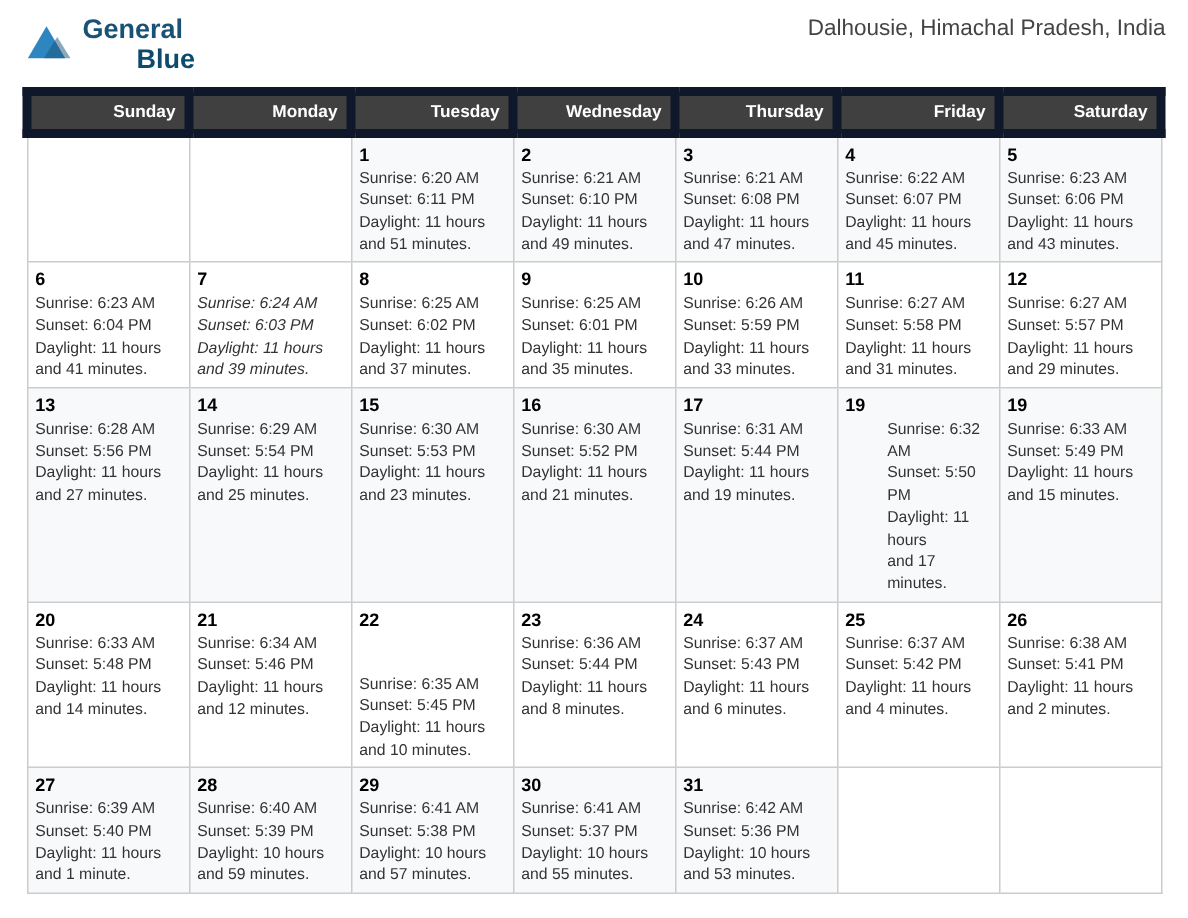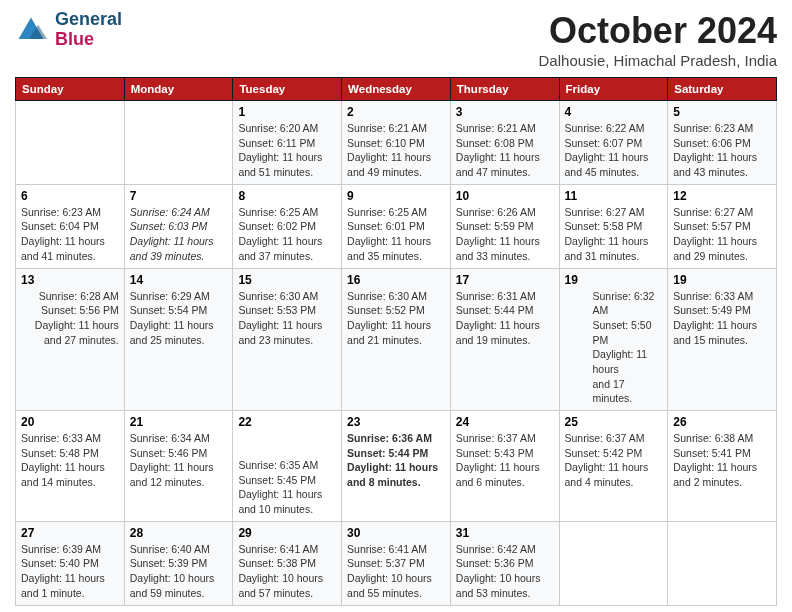--- a/index.html
+++ b/index.html
@@ -20,21 +20,21 @@
       display: flex;
       align-items: center;
       gap: 8px;
     }
     .logo-text {
       font-size: 18px;
       font-weight: bold;
       color: #1a5276;
       line-height: 1.1;
     }
-    .logo-blue { color: #be185d; }
+    .logo-blue { color: #0c4a6e; margin-left: 36px; }
     .logo-icon {
       width: 32px;
       height: 32px;
     }
     .title-block {
       text-align: right;
     }
     .month-title {
       font-size: 36px;
       font-weight: bold;
@@ -43,26 +43,26 @@
     .subtitle {
       font-size: 15px;
       color: #444;
     }
     .calendar {
       width: 100%;
       border-collapse: collapse;
       font-size: 10.5px;
     }
     .calendar thead th {
-      background: #b91c1c;
+      background: #404040;
       color: #fff;
       font-weight: bold;
-      text-align: left;
+      text-align: right;
       padding: 5px 6px;
-      border: 1px solid #0f172a;
+      border: 6px solid #0f172a;
       font-size: 11.5px;
     }
     .calendar tbody td {
       vertical-align: top;
       border: 1px solid #ccc;
       padding: 4px 5px;
       width: 14.28%;
       min-height: 80px;
       background: #fff;
     }
@@ -92,21 +92,20 @@
     <svg class="logo-icon" viewBox="0 0 36 36">
       <polygon points="18,4 32,28 4,28" fill="#2e86c1"></polygon>
       <polygon points="26,12 36,28 16,28" fill="#1a5276" opacity="0.5"></polygon>
     </svg>
     <div class="logo-text">
       <div>General</div>
       <div class="logo-blue">Blue</div>
     </div>
   </div>
   <div class="title-block">
-    <div class="month-title">October 2024</div>
     <div class="subtitle">Dalhousie, Himachal Pradesh, India</div>
   </div>
 </div>
 
 <table class="calendar">
   <thead>
     <tr>
     <th>Sunday</th>
         <th>Monday</th>
         <th>Tuesday</th>
@@ -203,21 +202,21 @@
           <span class="day-num">12</span>
           <div class="day-info" style="white-space: pre-line;">Sunrise: 6:27 AM
 Sunset: 5:57 PM
 Daylight: 11 hours
 and 29 minutes.</div>
         </td>
       </tr>
       <tr>
         <td>
           <span class="day-num">13</span>
-          <div class="day-info" style="white-space: pre-line; text-align: right;">Sunrise: 6:28 AM
+          <div class="day-info" style="white-space: pre-line;">Sunrise: 6:28 AM
 Sunset: 5:56 PM
 Daylight: 11 hours
 and 27 minutes.</div>
         </td>
         <td>
           <span class="day-num">14</span>
           <div class="day-info" style="white-space: pre-line;">Sunrise: 6:29 AM
 Sunset: 5:54 PM
 Daylight: 11 hours
 and 25 minutes.</div>
@@ -275,21 +274,21 @@
         </td>
         <td>
           <span class="day-num">22</span>
           <div class="day-info" style="white-space: pre-line; margin-top: 29px;">Sunrise: 6:35 AM
 Sunset: 5:45 PM
 Daylight: 11 hours
 and 10 minutes.</div>
         </td>
         <td>
           <span class="day-num">23</span>
-          <div class="day-info" style="white-space: pre-line; font-weight: bold;">Sunrise: 6:36 AM
+          <div class="day-info" style="white-space: pre-line;">Sunrise: 6:36 AM
 Sunset: 5:44 PM
 Daylight: 11 hours
 and 8 minutes.</div>
         </td>
         <td>
           <span class="day-num">24</span>
           <div class="day-info" style="white-space: pre-line;">Sunrise: 6:37 AM
 Sunset: 5:43 PM
 Daylight: 11 hours
 and 6 minutes.</div>

